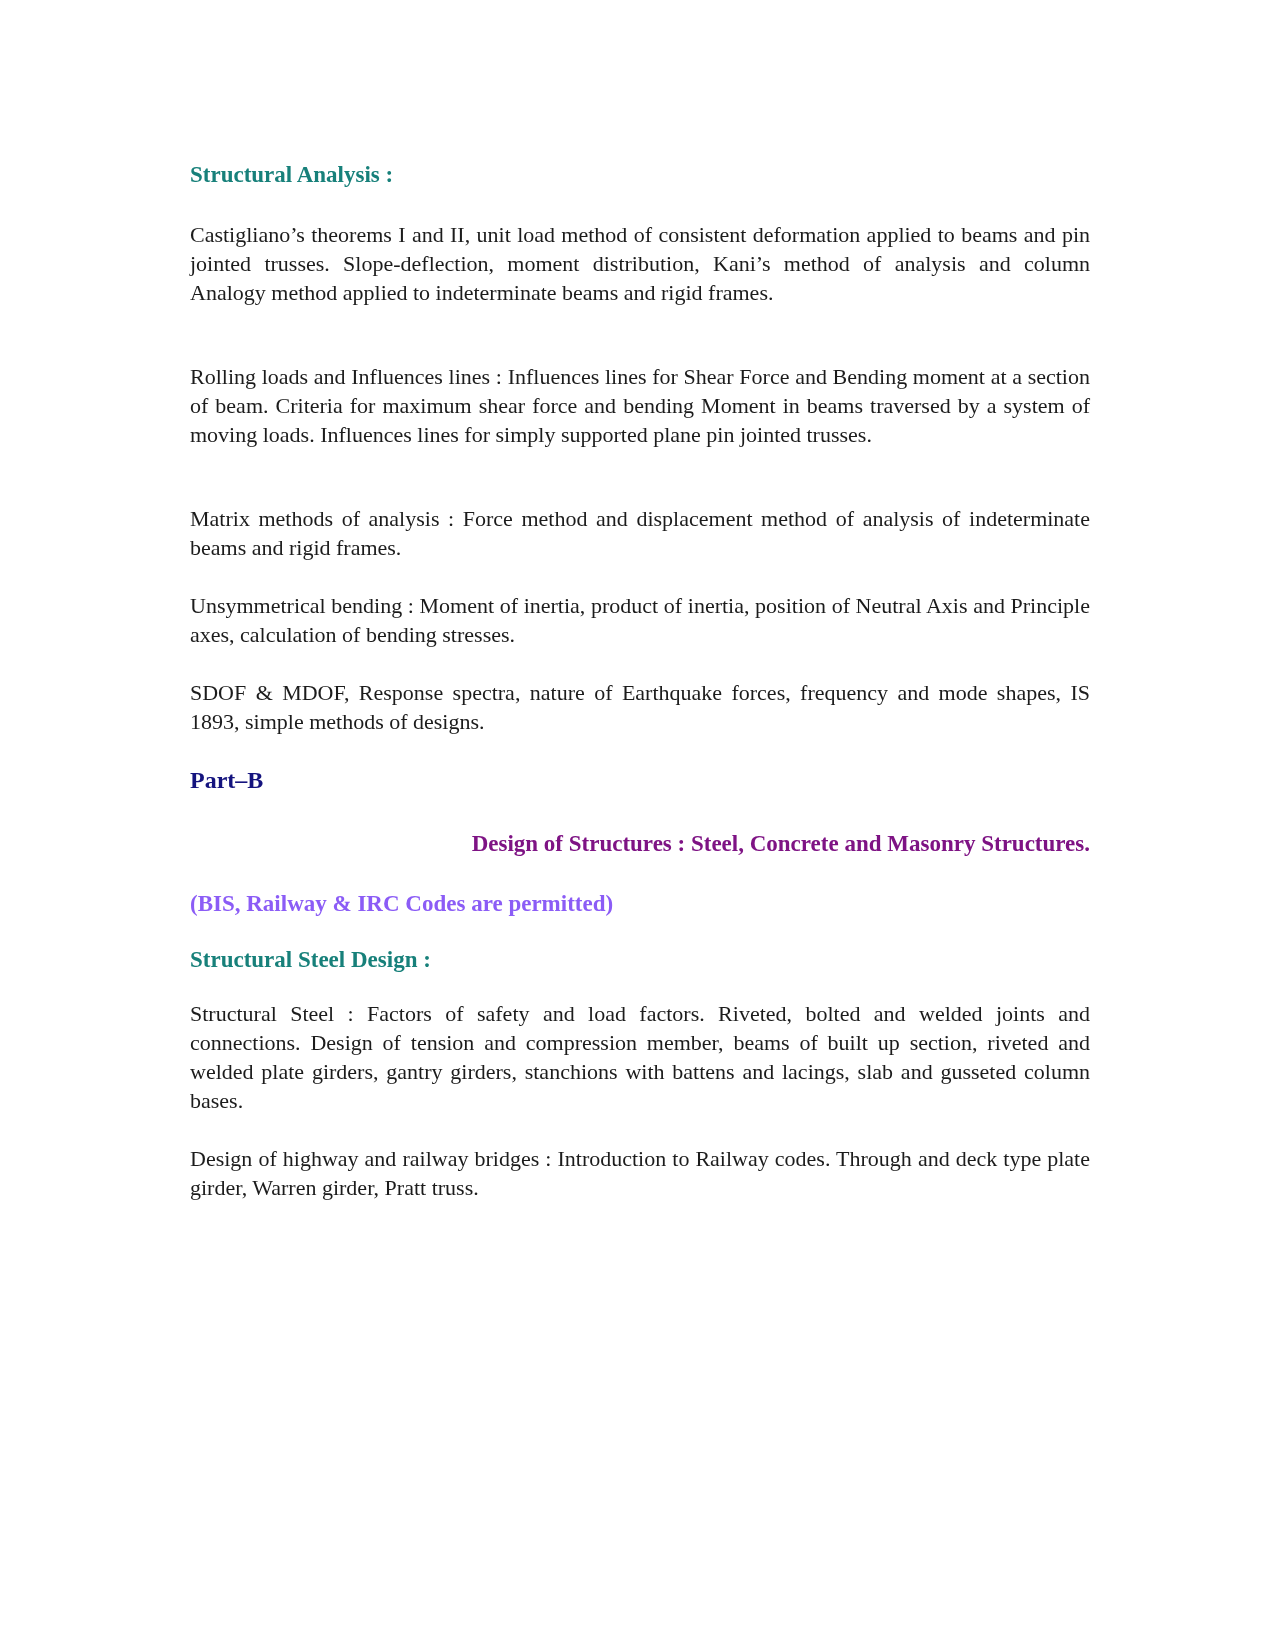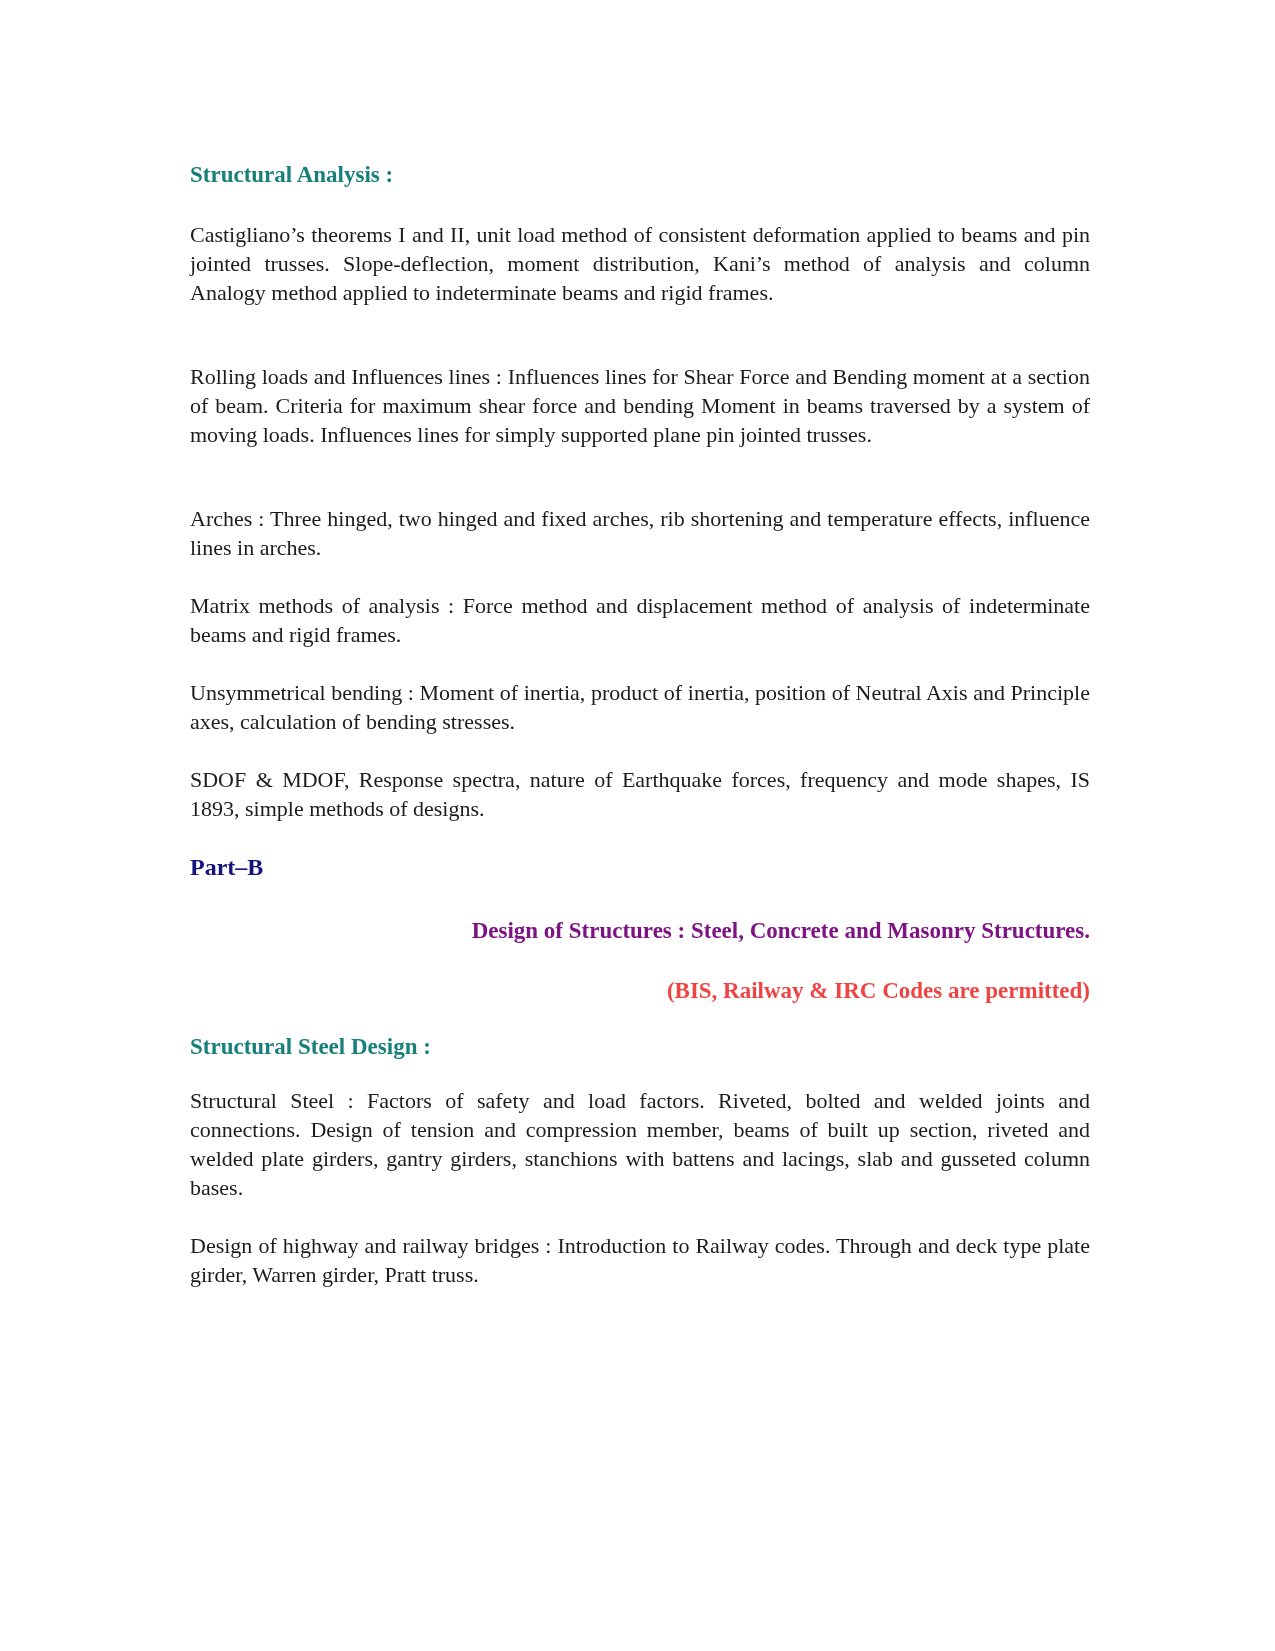--- a/index.html
+++ b/index.html
@@ -28,42 +28,41 @@
     margin-bottom: 55px !important;
   }
   .h {
     font-size: 23px;
     line-height: 30px;
     font-weight: bold;
     margin: 0 0 30px 0;
   }
   .h-teal   { color: #17807a; }
   .h-purple { color: #7e1384; text-align: right; }
-  .h-black  { color: #ef4444; text-align: right; }
+  .h-black  { color: #8b5cf6; }
   .h-navy   {
     color: #14137e;
     text-align: left;
     font-size: 24px;
     margin-bottom: 34px;
   }
   .h-steel { margin-bottom: 24px; }
   .codes-note { margin-bottom: 26px; }
 </style>
 </head>
 <body>
 
 <div class="page">
 
   <div class="h h-teal">Structural Analysis :</div>
 
   <p class="para xgap">Castigliano’s theorems I and II, unit load method of consistent deformation applied to beams and pin jointed trusses. Slope-deflection, moment distribution, Kani’s method of analysis and column Analogy method applied to indeterminate beams and rigid frames.</p>
 
   <p class="para xgap">Rolling loads and Influences lines : Influences lines for Shear Force and Bending moment at a section of beam. Criteria for maximum shear force and bending Moment in beams traversed by a system of moving loads. Influences lines for simply supported plane pin jointed trusses.</p>
 
-  <p class="para">Arches : Three hinged, two hinged and fixed arches, rib shortening and temperature effects, influence lines in arches.</p>
 
   <p class="para">Matrix methods of analysis : Force method and displacement method of analysis of indeterminate beams and rigid frames.</p>
 
 
   <p class="para">Unsymmetrical bending : Moment of inertia, product of inertia, position of Neutral Axis and Principle axes, calculation of bending stresses.</p>
 
   <p class="para">SDOF &amp; MDOF, Response spectra, nature of Earthquake forces, frequency and mode shapes, IS 1893, simple methods of designs.</p>
 
 
   <div class="h h-navy">Part–B</div>

